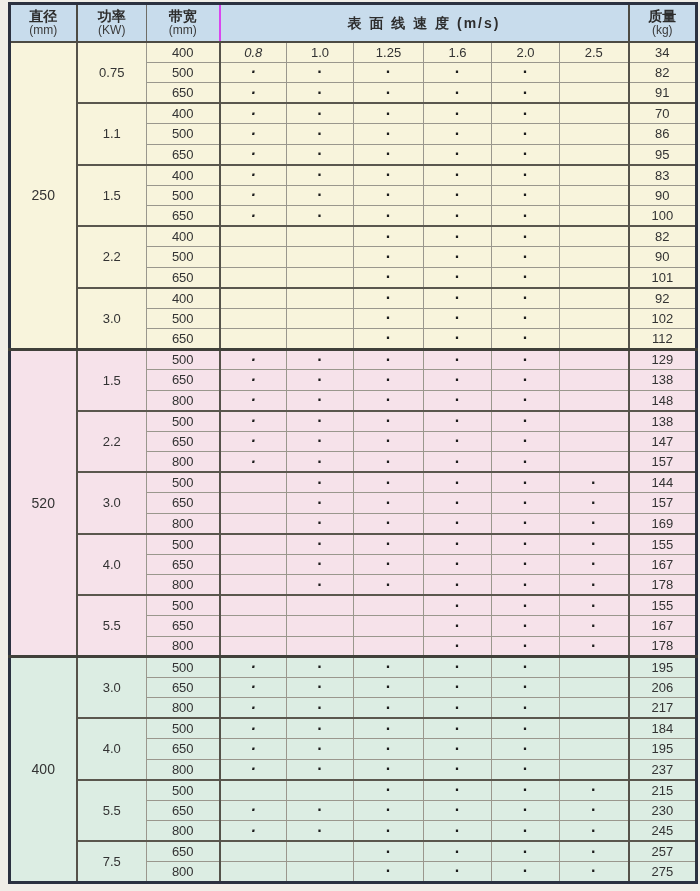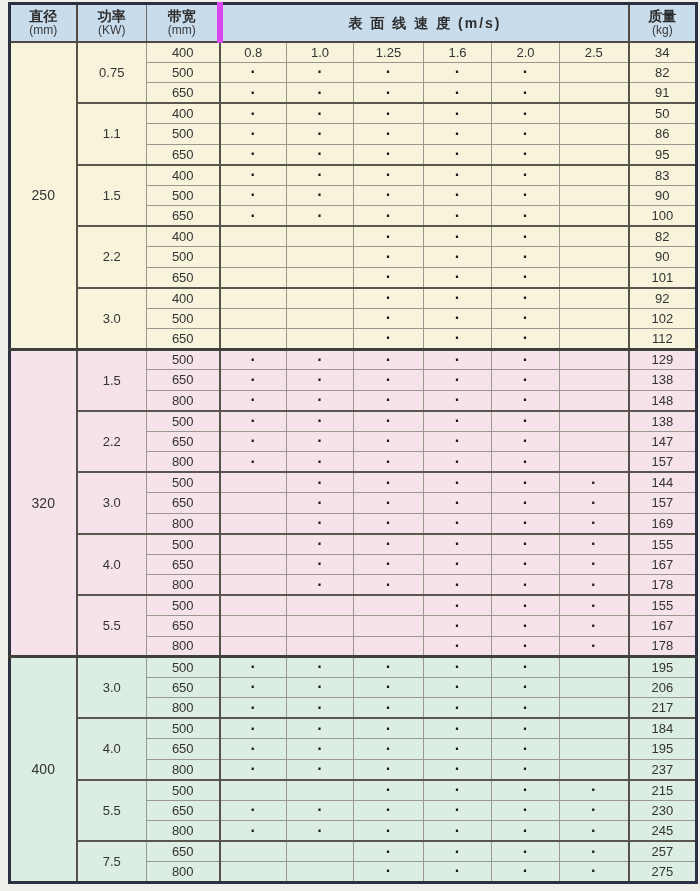--- a/index.html
+++ b/index.html
@@ -34,30 +34,30 @@
     padding:0;margin:0;
     text-align:center;vertical-align:middle;
     font-size:13px;color:#333;
     line-height:1;
     overflow:hidden;
   }
   tr.body-row{height:20.5px;}
   td.diam{font-size:14px;border-right:2px solid #55524a;}
   td.pow{font-size:13px;border-right:1px solid #9a978d;border-left:2px solid #55524a;text-align:center;}
   td.bw{border-left:1px solid #9a978d;}
-  td.speed-first{border-left:2px solid #55524a;}
+  td.speed-first{border-left:2px solid #55524a;font-style:italic;}
   td.mass{border-left:2px solid #55524a;}
   td.dotc{font-size:16px;color:#1c1c1c;font-weight:bold;}
   
   td.gt{border-top:2px solid #5a574e;}
   
   td.st{border-top:3px solid #40403a;}
   thead th{border-bottom:2px solid #4c4a43;}
   th.h-diam{border-right:2px solid #4c4a43;}
-  th.h-speed{border-left:6px solid #d946ef;border-right:2px solid #4c4a43;letter-spacing:2px;margin-left:22px;}
+  th.h-speed{border-left:2px solid #d946ef;border-right:2px solid #4c4a43;letter-spacing:2px;margin-left:22px;}
 </style>
 </head>
 <body>
 
 <div class="page">
   <table class="spec">
     <colgroup>
       <col style="width:67px">
         <col style="width:70px">
         <col style="width:73px">
@@ -125,21 +125,21 @@
         </tr>
         <tr class="body-row" style="background: rgb(248, 244, 220);">
           <td class="pow gt" rowspan="3">1.1</td>
           <td class="bw gt">400</td>
           <td class="dotc speed-first gt">·</td>
           <td class="dotc gt">·</td>
           <td class="dotc gt">·</td>
           <td class="dotc gt">·</td>
           <td class="dotc gt">·</td>
           <td class="speedv gt"></td>
-          <td class="mass gt">50</td>
+          <td class="mass gt">70</td>
         </tr>
         <tr class="body-row" style="background: rgb(248, 244, 220);">
           <td class="bw">500</td>
           <td class="dotc speed-first">·</td>
           <td class="dotc">·</td>
           <td class="dotc">·</td>
           <td class="dotc">·</td>
           <td class="dotc">·</td>
           <td class="speedv"></td>
           <td class="mass">86</td>
@@ -241,21 +241,21 @@
           <td class="bw">650</td>
           <td class="speedv speed-first"></td>
           <td class="speedv"></td>
           <td class="dotc">·</td>
           <td class="dotc">·</td>
           <td class="dotc">·</td>
           <td class="speedv"></td>
           <td class="mass">112</td>
         </tr>
         <tr class="body-row" style="background: rgb(246, 226, 234);">
-          <td class="diam st" rowspan="15">320</td>
+          <td class="diam st" rowspan="15">520</td>
           <td class="pow st" rowspan="3">1.5</td>
           <td class="bw st">500</td>
           <td class="dotc speed-first st">·</td>
           <td class="dotc st">·</td>
           <td class="dotc st">·</td>
           <td class="dotc st">·</td>
           <td class="dotc st">·</td>
           <td class="speedv st"></td>
           <td class="mass st">129</td>
         </tr>

